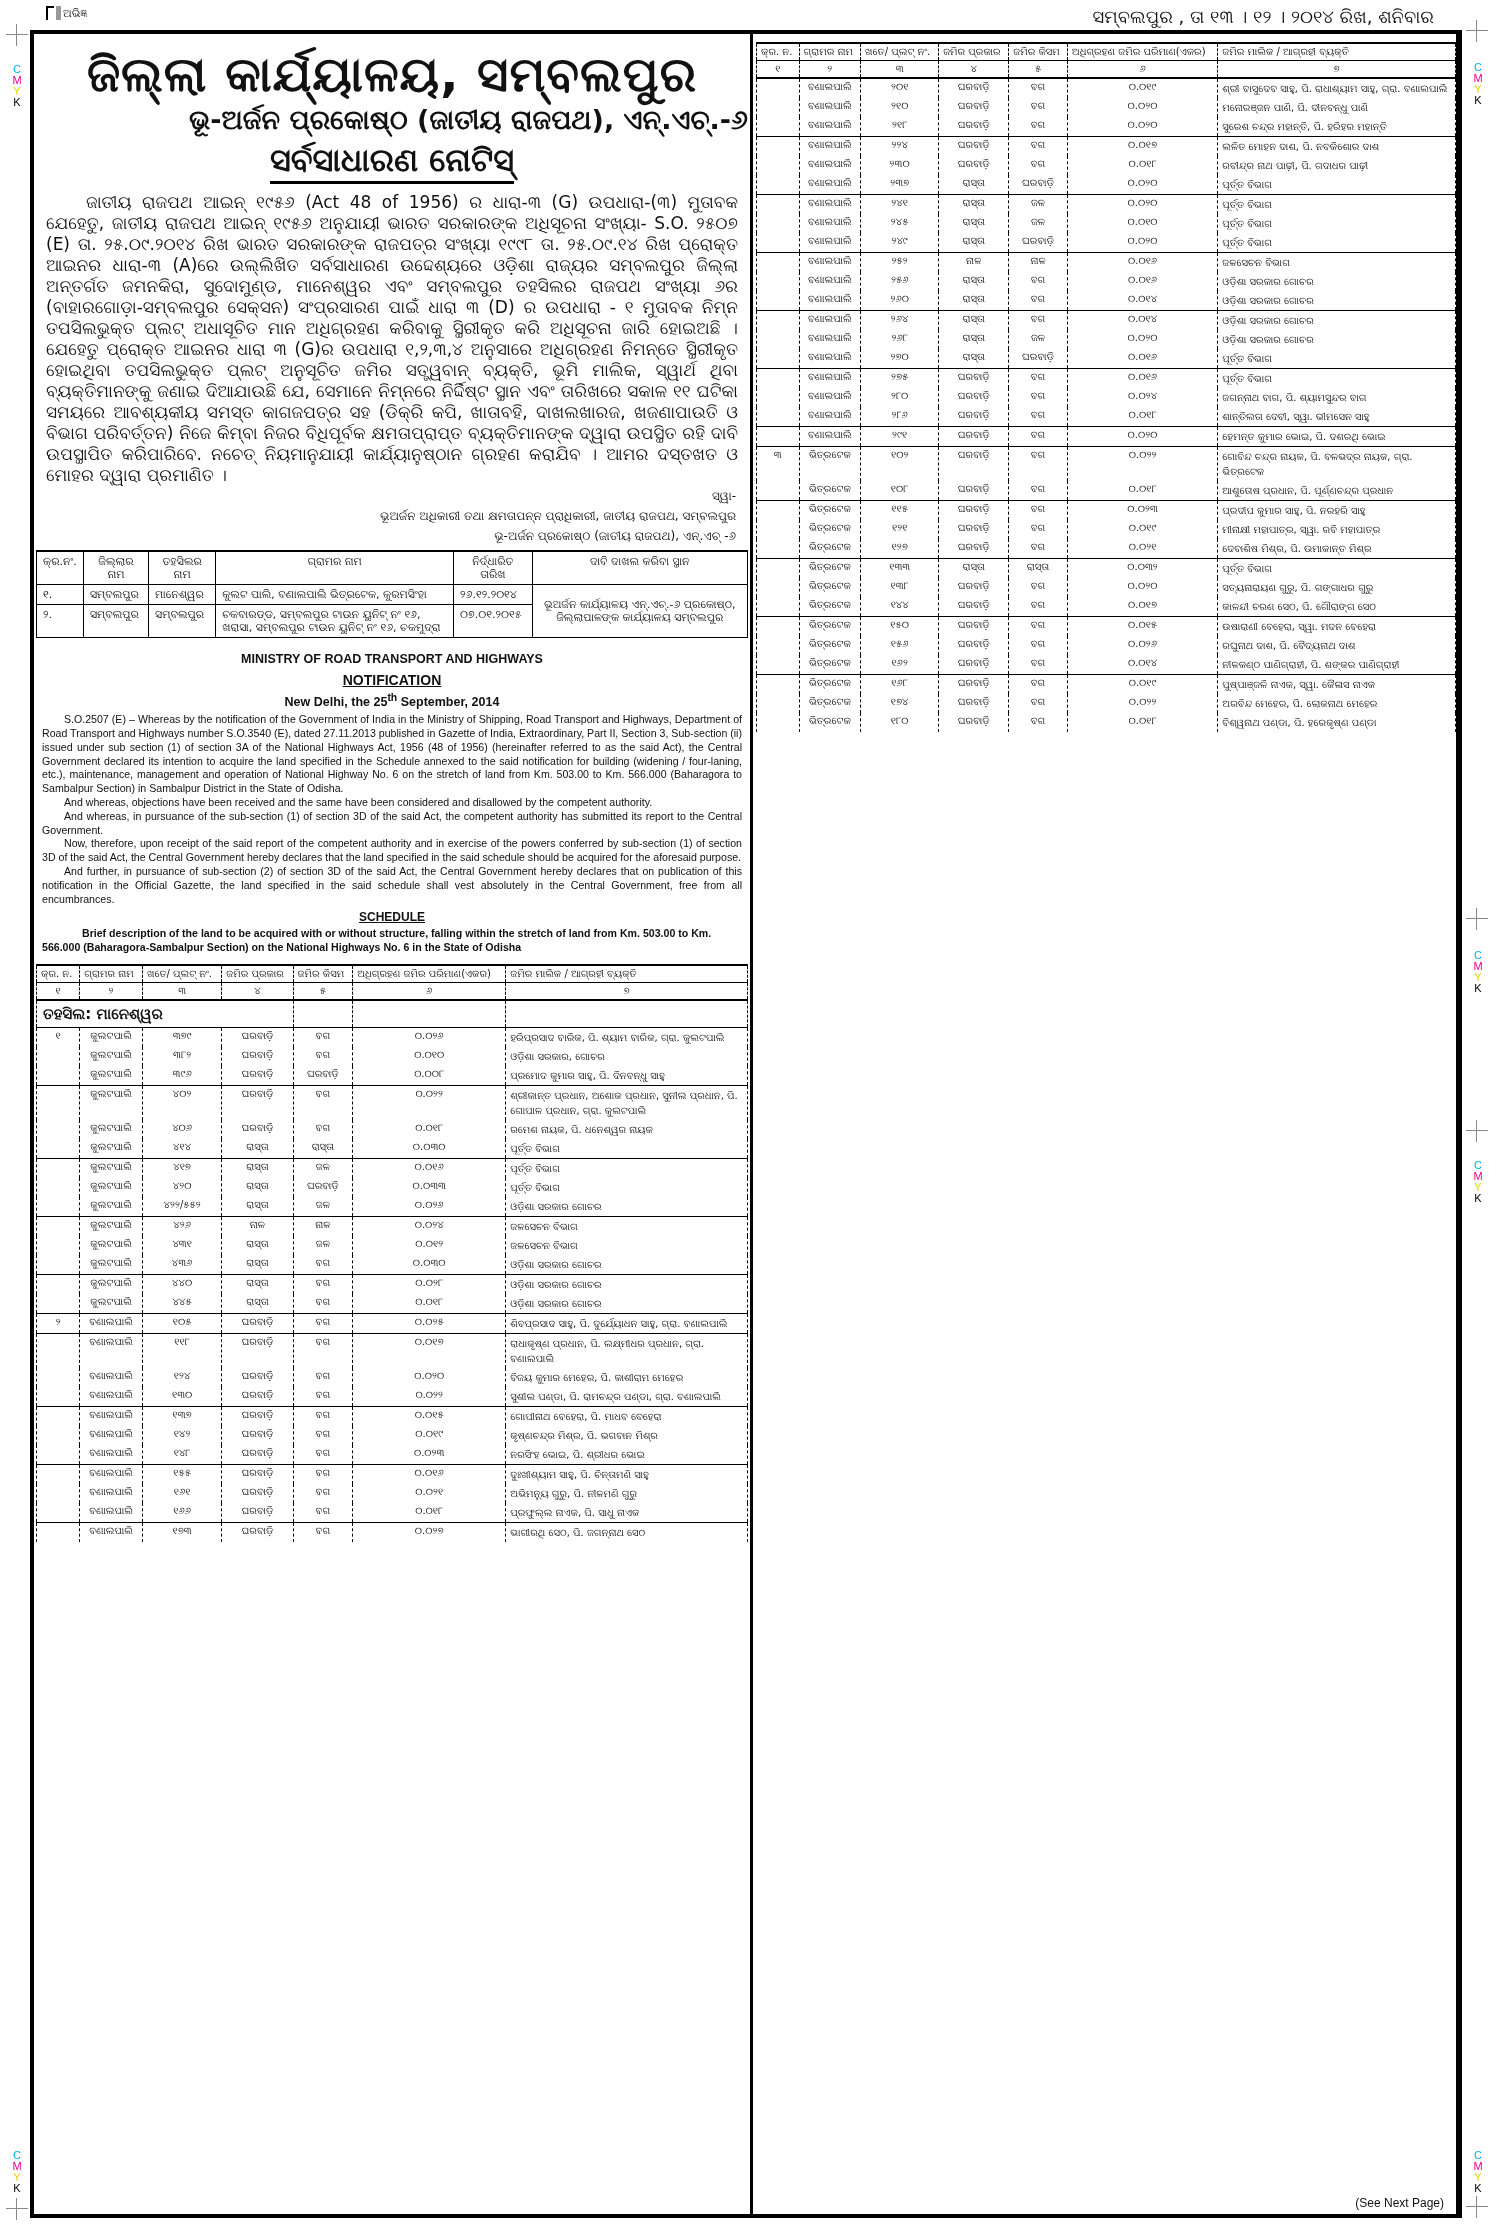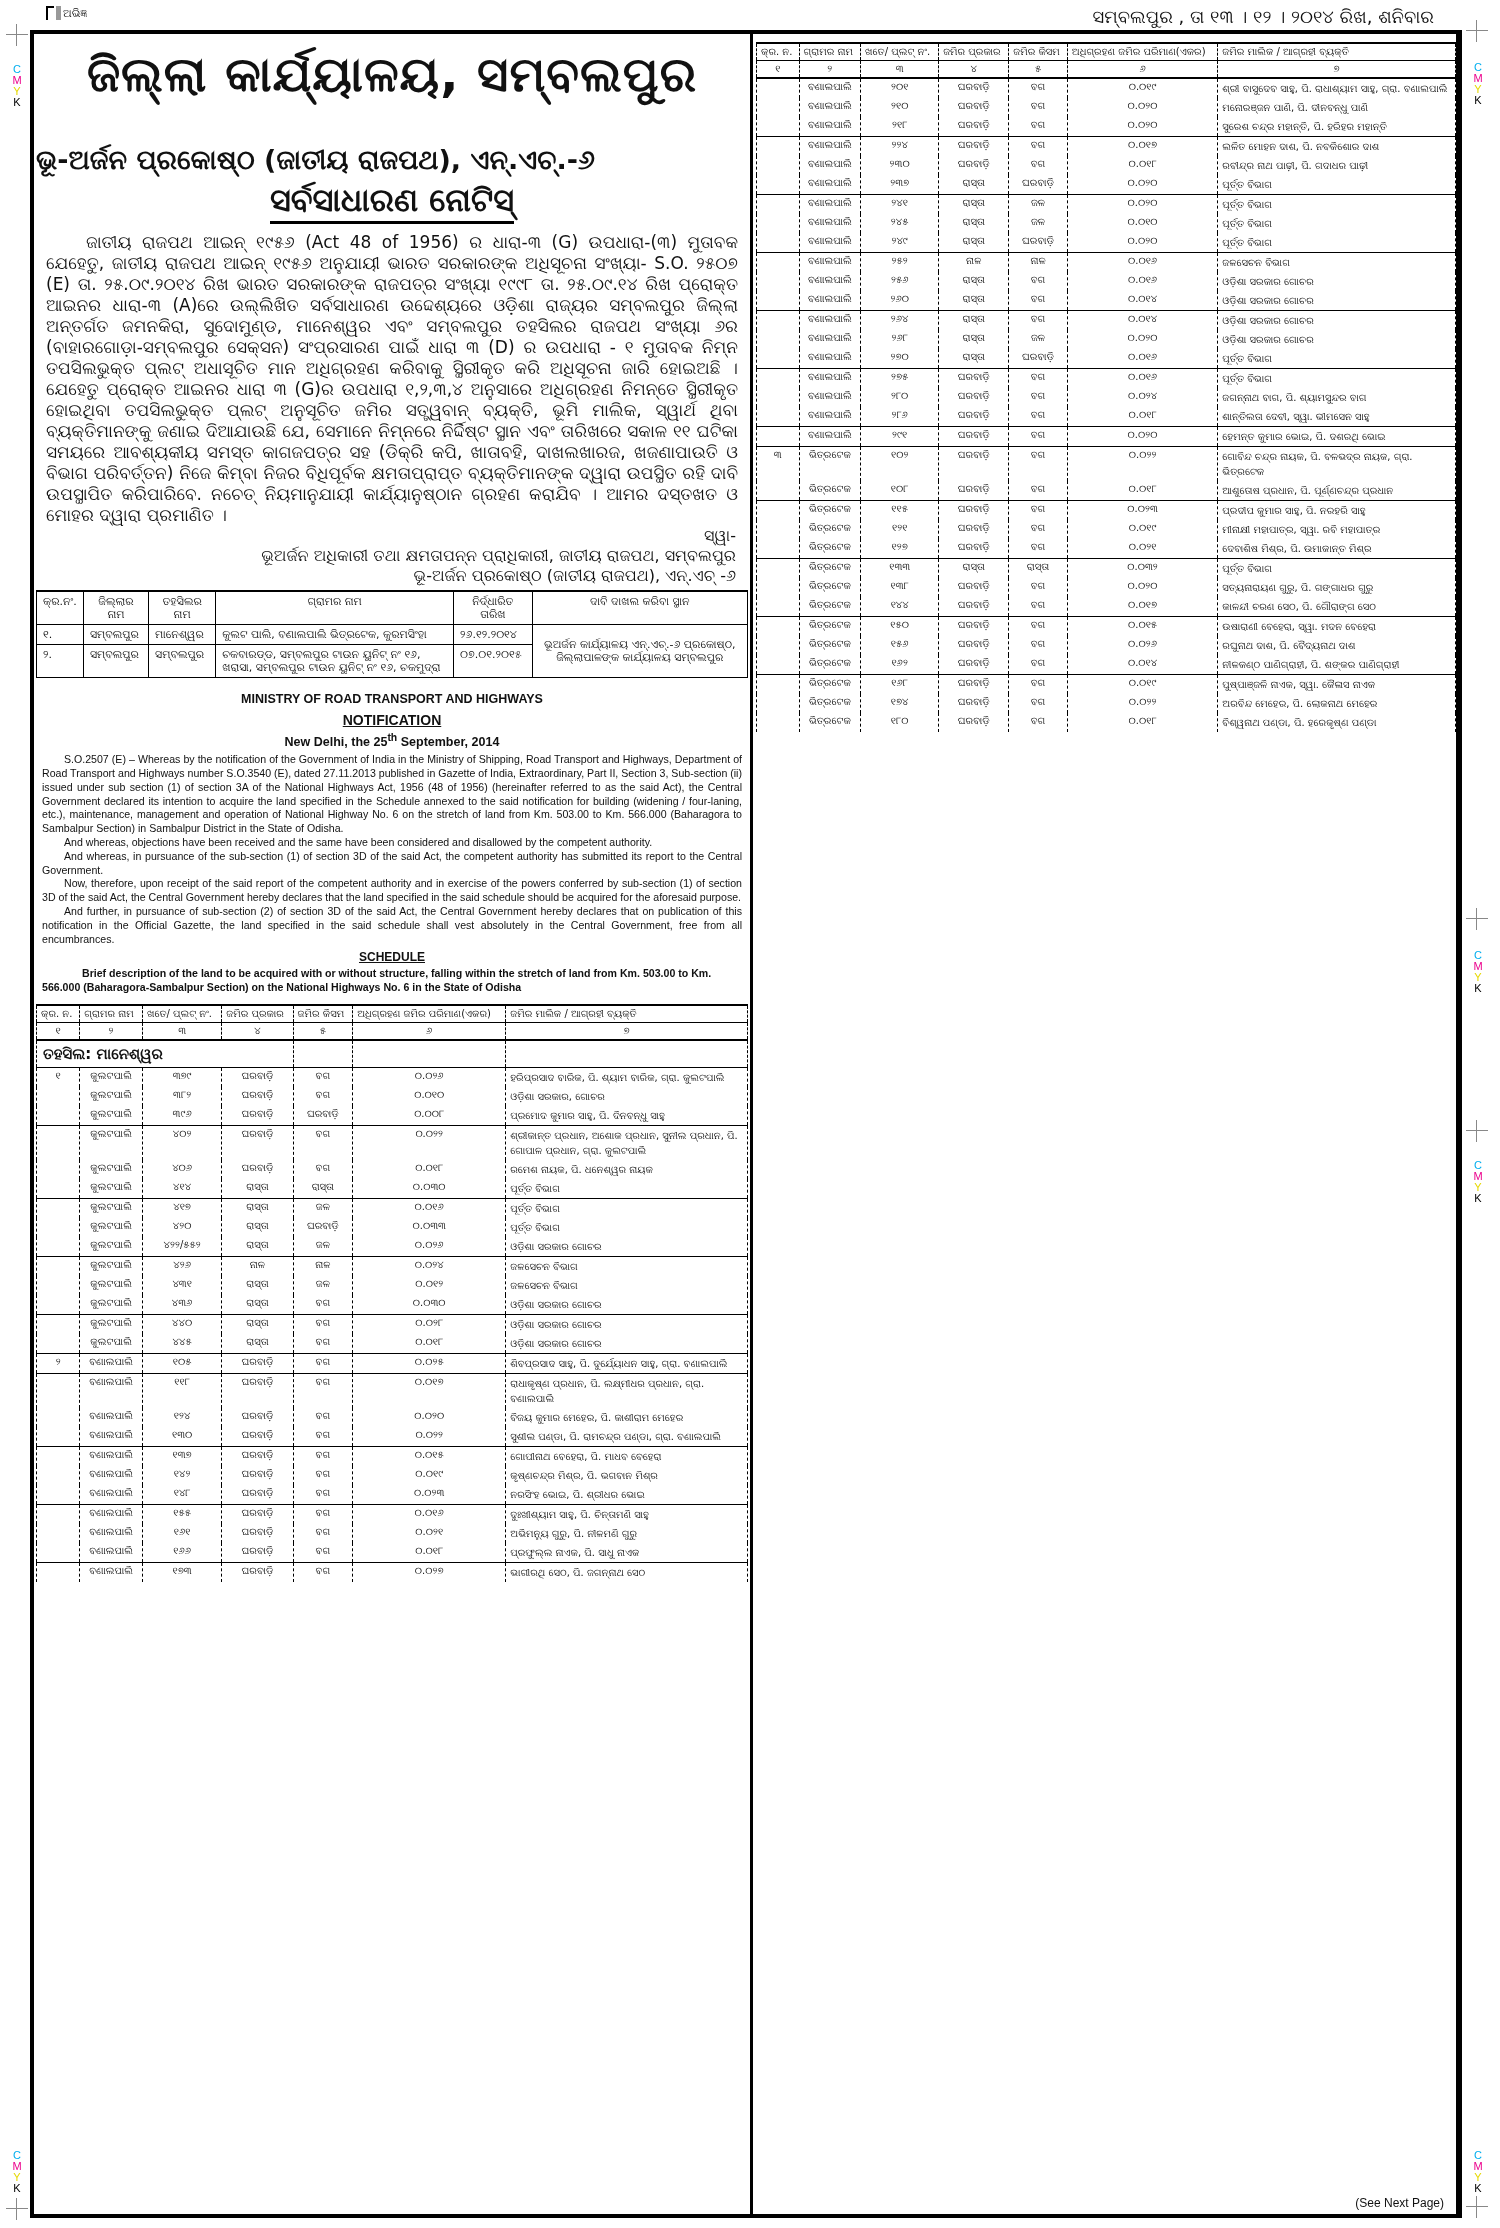--- a/index.html
+++ b/index.html
@@ -11,25 +11,25 @@
   .reg{position:absolute;font-family:"Liberation Sans",sans-serif;font-size:11px;line-height:11px;text-align:center;width:12px;}
   .reg .c{color:#00aeef}.reg .m{color:#ec008c}.reg .y{color:#e6d800}.reg .k{color:#000}
   .cross{position:absolute;width:22px;height:22px;}
   .cross:before{content:"";position:absolute;left:0;right:0;top:10px;border-top:1px solid #888;}
   .cross:after{content:"";position:absolute;top:0;bottom:0;left:10px;border-left:1px solid #888;}
   .frame{position:absolute;left:30px;top:30px;width:1432px;height:2188px;border:4px solid #000;border-right-width:6px;box-sizing:border-box;}
   .col-left{position:absolute;left:36px;top:34px;width:712px;height:2178px;}
   .col-divider{position:absolute;left:750px;top:34px;width:3px;height:2180px;background:#000;}
   .col-right{position:absolute;left:756px;top:34px;width:700px;height:2180px;}
   .title{text-align:center;font-size:48px;font-weight:bold;margin-top:12px;line-height:56px;letter-spacing:1px;}
-  .subtitle{text-align:left;font-size:27px;font-weight:bold;line-height:36px;margin-top:40px;}
+  .subtitle{text-align:right;font-size:27px;font-weight:bold;line-height:36px;}
   .notice-title{text-align:center;font-size:32px;font-weight:bold;line-height:44px;}
   .notice-title span{border-bottom:3px solid #000;padding-bottom:2px;}
   .body-odia{font-size:17px;line-height:21px;text-align:justify;padding:10px 10px 0 10px;text-indent:40px;}
-  .sign{text-align:right;font-size:16px;line-height:20px;padding-right:12px;}
+  .sign{text-align:right;font-size:12px;line-height:20px;padding-right:12px;}
   table{border-collapse:collapse;width:100%;}
   .date-table{margin-top:4px;font-size:11px;}
   .date-table th,.date-table td{border:1px solid #000;padding:3px 6px;vertical-align:top;}
   .date-table th{font-weight:normal;text-align:center;}
   .date-table tr:first-child th{border-top:2px solid #000;}
   .en{font-family:"Liberation Sans",sans-serif;}
   .ministry{text-align:center;font-weight:bold;font-size:12.5px;margin-top:14px;}
   .notif-title{text-align:center;font-weight:bold;font-size:14px;margin-top:6px;text-decoration:underline;}
   .notif-date{text-align:center;font-weight:bold;font-size:12.5px;margin-top:4px;}
   .notif-body{font-size:10.6px;line-height:13.8px;text-align:justify;padding:4px 6px 0 6px;}

